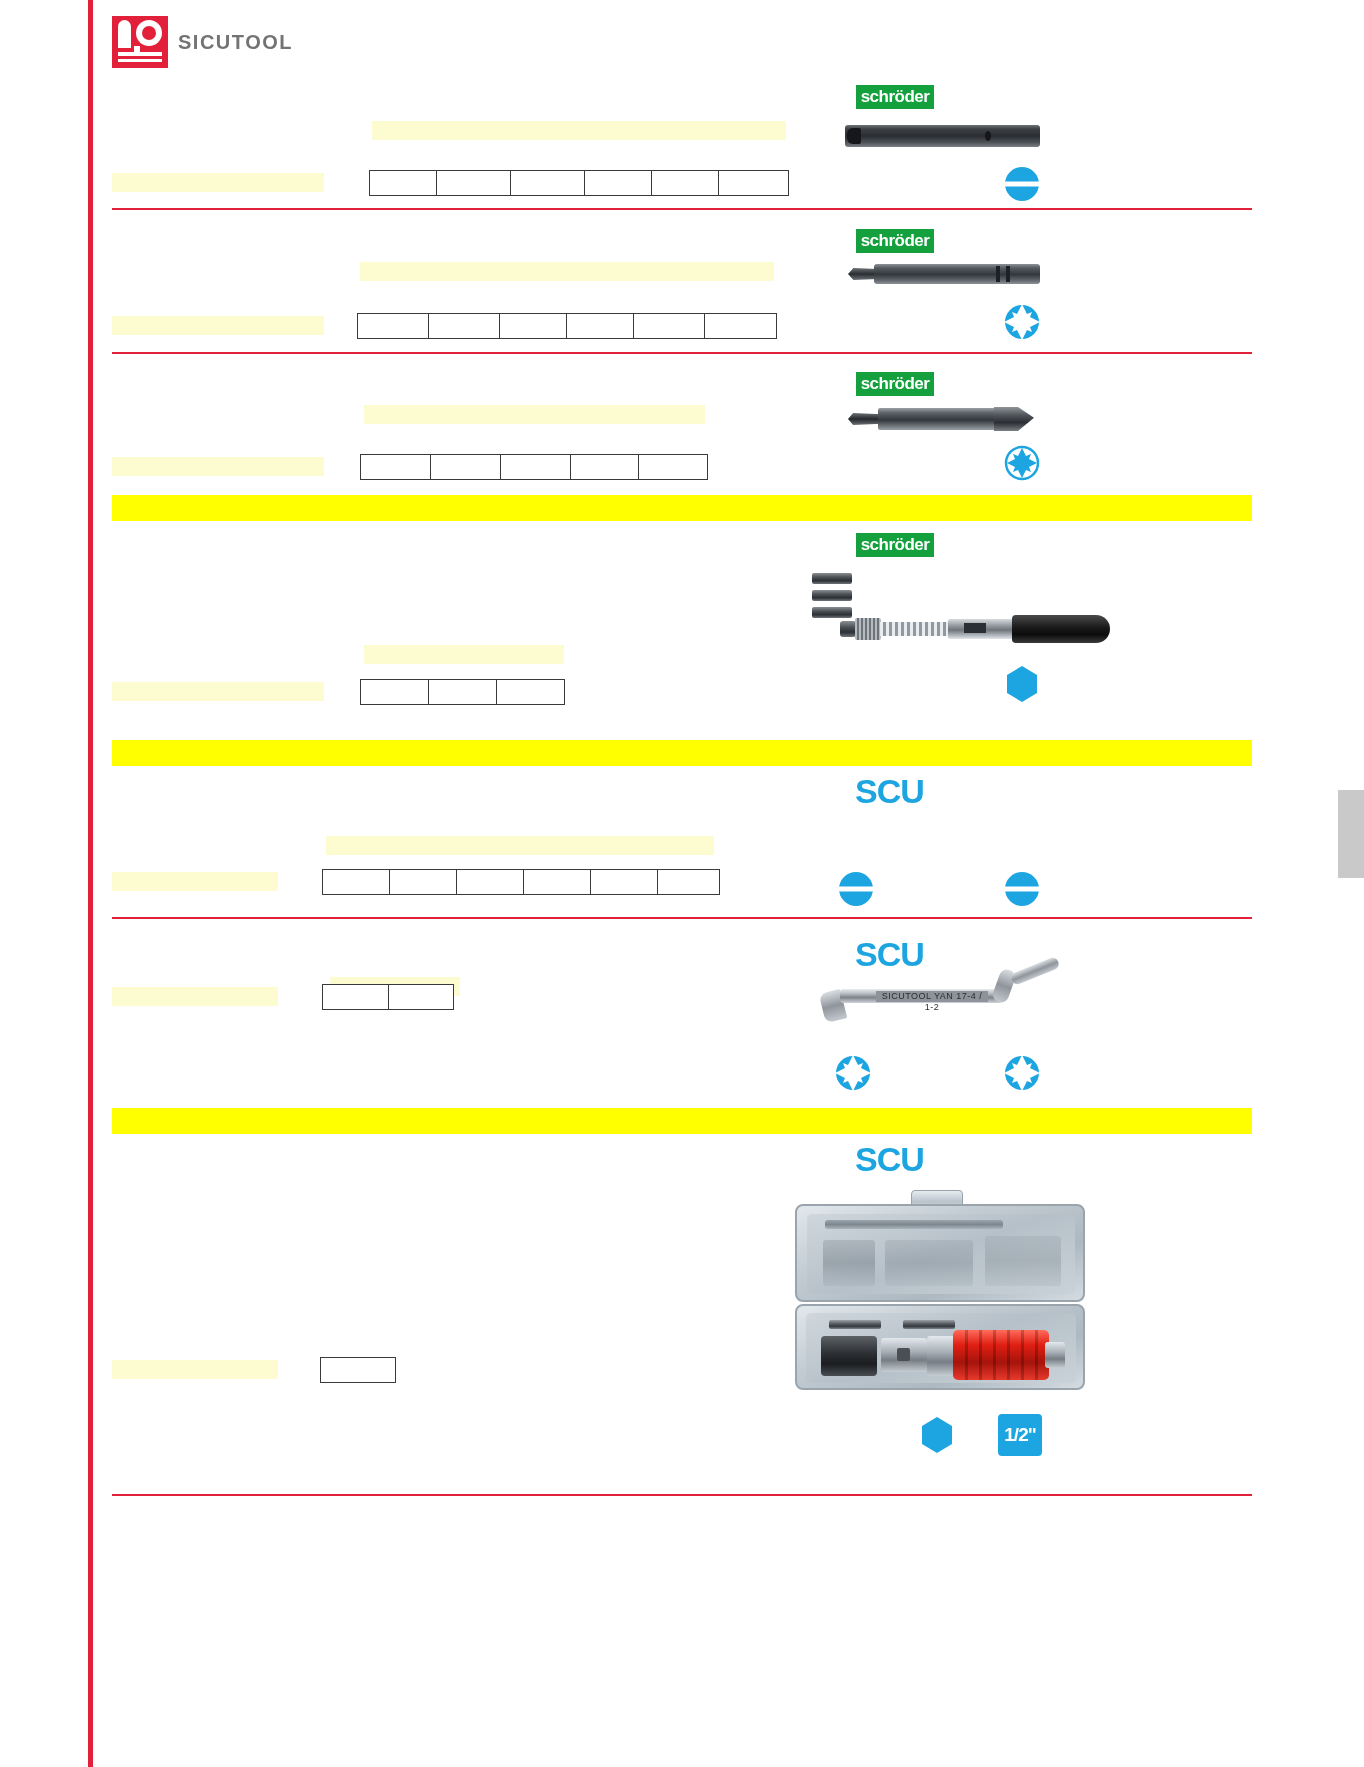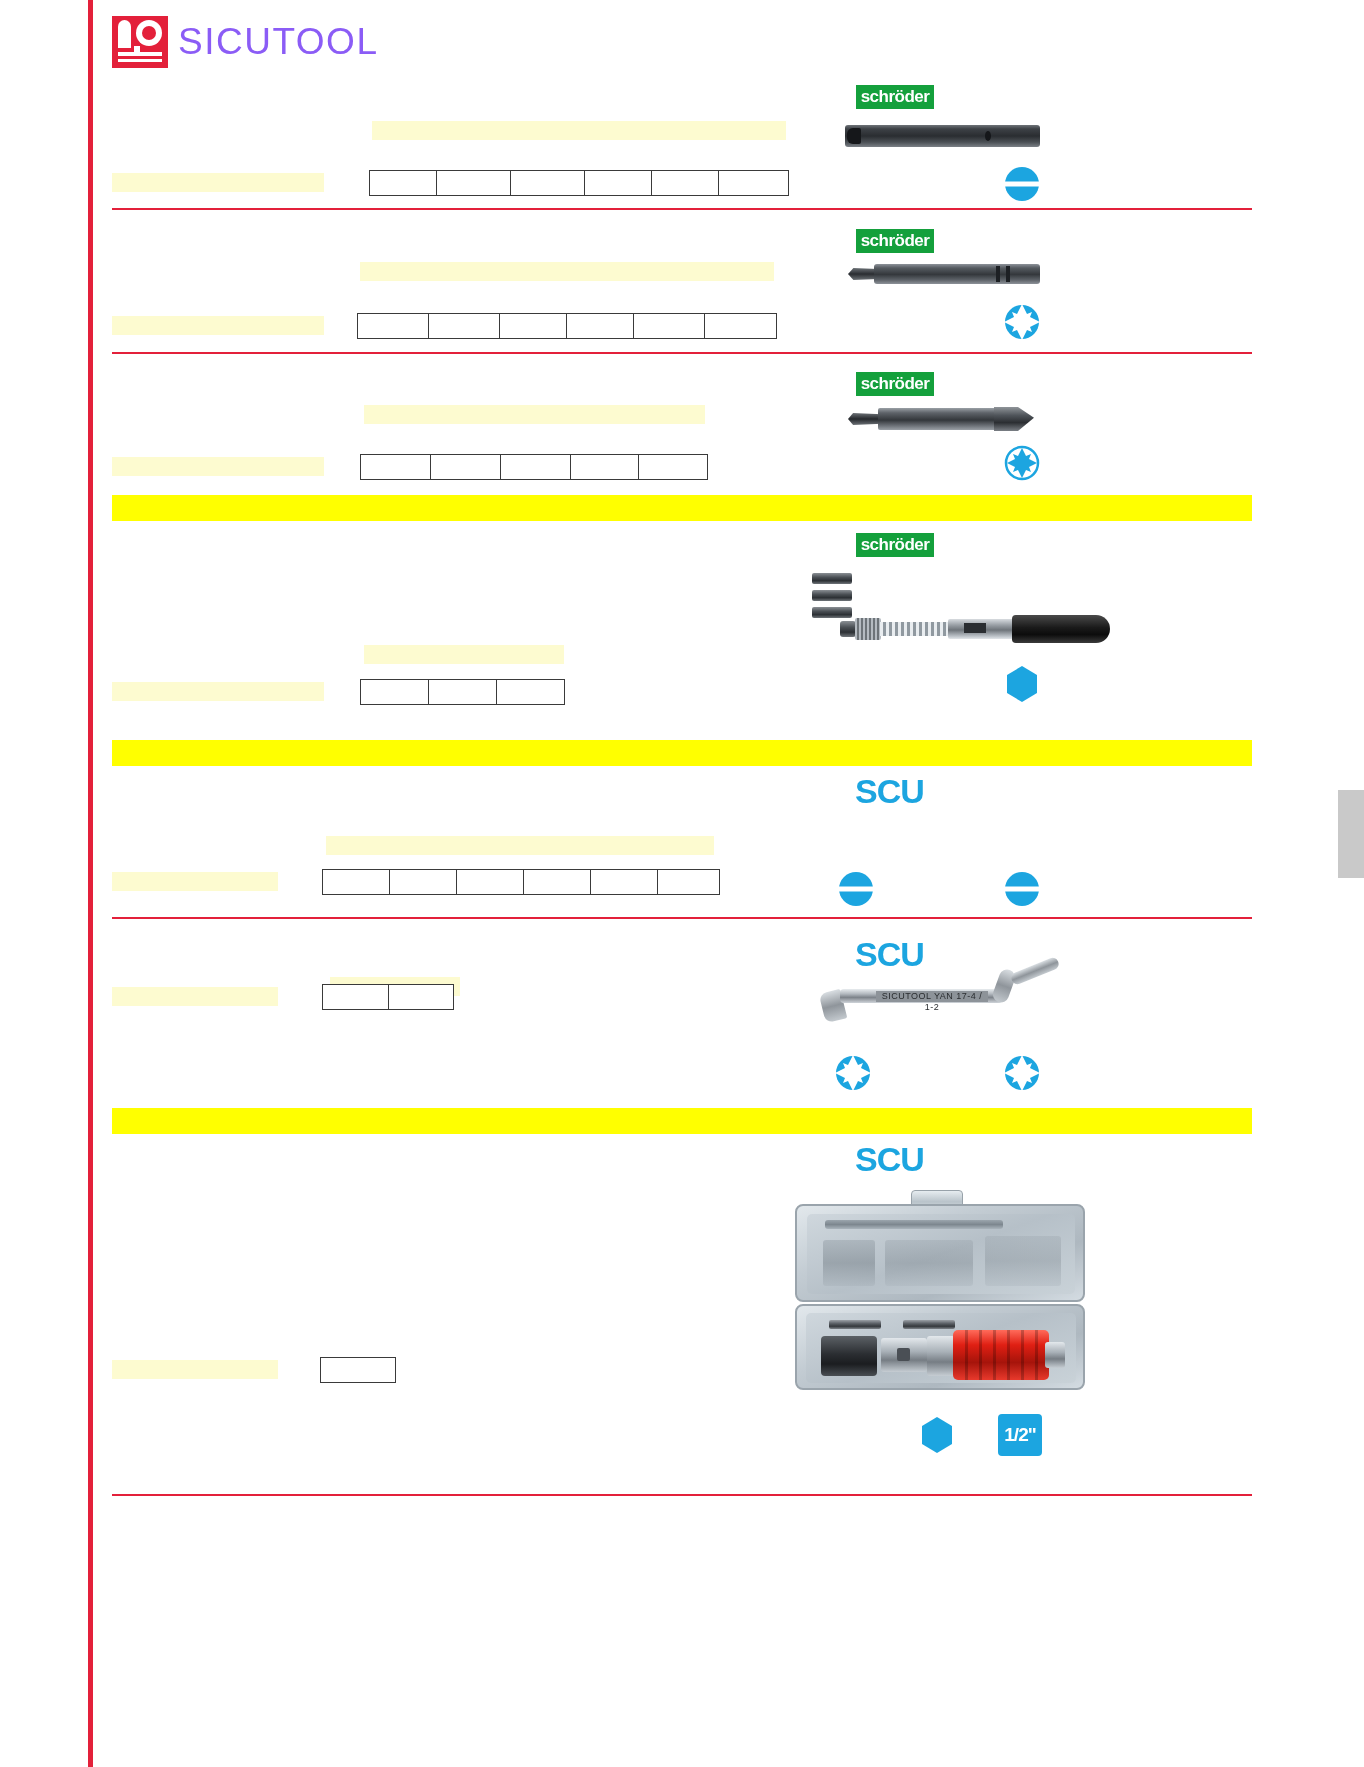--- a/index.html
+++ b/index.html
@@ -40,24 +40,24 @@
     position: absolute;
     background: #ffffff;
   }
   .logo-mark .c1 { left: 6px;  top: 4px;  width: 13px; height: 28px; border-radius: 7px 7px 0 0; }
   .logo-mark .c2 { left: 24px; top: 4px;  width: 26px; height: 26px; border-radius: 50%; }
   .logo-mark .c2b{ left: 30px; top: 10px; width: 14px; height: 14px; border-radius: 50%; background: #e3203a; }
   .logo-mark .c3 { left: 6px;  top: 36px; width: 44px; height: 4px; }
   .logo-mark .c4 { left: 6px;  top: 43px; width: 44px; height: 3px; }
   .logo-mark .c5 { left: 22px; top: 30px; width: 6px;  height: 8px; }
   .logo-word {
-    font-size: 37px;
-    font-weight: normal;
+    font-size: 20px;
+    font-weight: bold;
     letter-spacing: 1.5px;
-    color: #8b5cf6;
+    color: #737373;
     font-family: "Liberation Sans", sans-serif;
   }
 
   
   .txt-band {
     position: absolute;
     background: #fdfbd0;
   }
 
   

